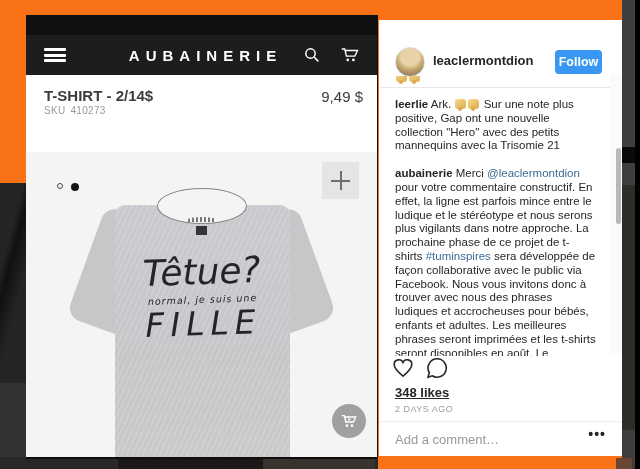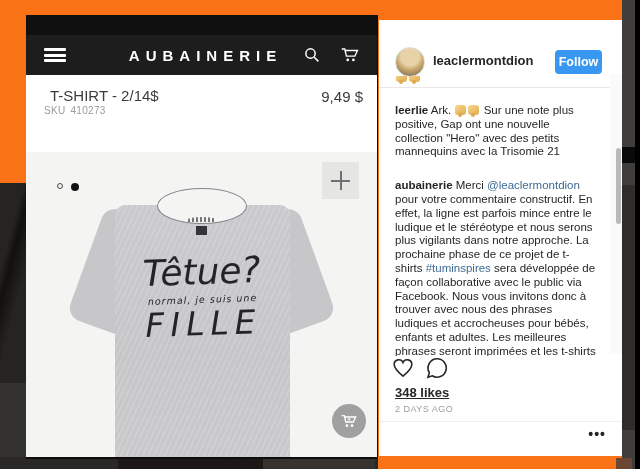--- a/index.html
+++ b/index.html
@@ -30,21 +30,21 @@
           display:flex;align-items:center;}
   .hamburger{position:absolute;left:18px;top:13px;width:22px;height:14px;cursor:pointer;}
   .hamburger span{display:block;height:3px;background:#fff;border-radius:1px;margin-bottom:2.5px;}
   .logo{width:100%;text-align:center;color:#fff;font-size:15px;font-weight:bold;
         letter-spacing:6px;padding-left:8px;}
   .appbar-ic{position:absolute;top:11px;width:18px;height:18px;}
   .ic-search{right:56px;}
   .ic-cart{right:18px;}
 
   .prodrow{position:absolute;left:0;top:60px;width:100%;height:77px;background:#fff;}
-  .prod-title{position:absolute;left:24px;top:12px;font-size:15px;font-weight:normal;color:#3c3c3c;}
+  .prod-title{position:absolute;left:18px;top:12px;font-size:15px;font-weight:bold;color:#3c3c3c;}
   .prod-sku{position:absolute;left:18px;top:30px;font-size:10px;color:#9a9a9a;letter-spacing:.3px;}
   .prod-sku .sku-num{margin-left:5px;}
   .prod-price{position:absolute;right:14px;top:13px;font-size:15px;color:#3c3c3c;}
 
   .prodimg{position:absolute;left:0;top:137px;width:351px;height:305px;background:#f4f4f3;overflow:hidden;}
   .dot{position:absolute;top:31px;border-radius:50%;}
   .dot-ring{left:31px;width:6px;height:6px;border:1.5px solid #4a4a4a;background:transparent;}
   .dot-solid{left:45px;width:8px;height:8px;background:#141414;}
   .zoombtn{position:absolute;right:18px;top:10px;width:37px;height:37px;background:#e5e5e4;cursor:pointer;}
   .zoombtn::before,.zoombtn::after{content:"";position:absolute;background:#6f6f6f;}
@@ -82,21 +82,21 @@
   .avatar{position:absolute;left:16px;top:11px;width:30px;height:30px;border-radius:50%;cursor:pointer;
     background:radial-gradient(circle at 50% 30%,#e8d3a8 0 38%,#caa96f 55%,#9f8760 75%,#6f6a63 100%);
     border:1px solid #ddd;}
   .username{position:absolute;left:54px;top:17px;font-size:13px;font-weight:bold;color:#262626;cursor:pointer;}
   .followbtn{position:absolute;right:20px;top:14px;width:47px;height:24px;border-radius:4px;border:none;
     color:#fff;font-size:12.5px;font-weight:bold;cursor:pointer;
     display:flex;align-items:center;justify-content:center;font-family:"Liberation Sans",sans-serif;}
 
   .comments{position:absolute;left:16px;top:52px;width:201px;height:284px;overflow:hidden;
             font-size:11.5px;line-height:13.8px;color:#262626;}
-  .comment{margin-top:20px;}
+  .comment{margin-top:14px;}
   .clipped-top{height:8px;overflow:hidden;margin-top:4px;}
   .clipped-top .emj{transform:translateY(-5px);}
   .c-user{font-weight:bold;cursor:pointer;}
   .c-link{cursor:pointer;}
   .emj{display:inline-block;width:11px;height:10px;margin:0 1px;vertical-align:-1px;border-radius:3px;
        background:linear-gradient(145deg,#f7d98c,#e0aa4e);position:relative;}
   .emj::after{content:"";position:absolute;left:3px;top:8px;width:4px;height:4px;
        border-radius:1px 1px 2px 2px;background:#dfa94e;}
 
   .scrolltrack{position:absolute;right:0;top:54px;width:12px;height:280px;background:#fafafa;}
@@ -210,16 +210,17 @@
       </svg>
       <svg class="act-ic" viewBox="0 0 24 24">
         <path d="M12 2.8 a9.2 9.2 0 1 1 -4.8 17 L3 21.2 l1.3-4.5 A9.2 9.2 0 0 1 12 2.8z" fill="none" stroke="#262626" stroke-width="1.6"></path>
       </svg>
     </div>
 
     <div class="likes">348 likes</div>
     <div class="timestamp">2 DAYS AGO</div>
 
     <div class="addrow">
+      <div class="addinput">Add a comment…</div>
       <div class="moreopt">•••</div>
     </div>
   </div>
 </div>
 
 </body></html>

